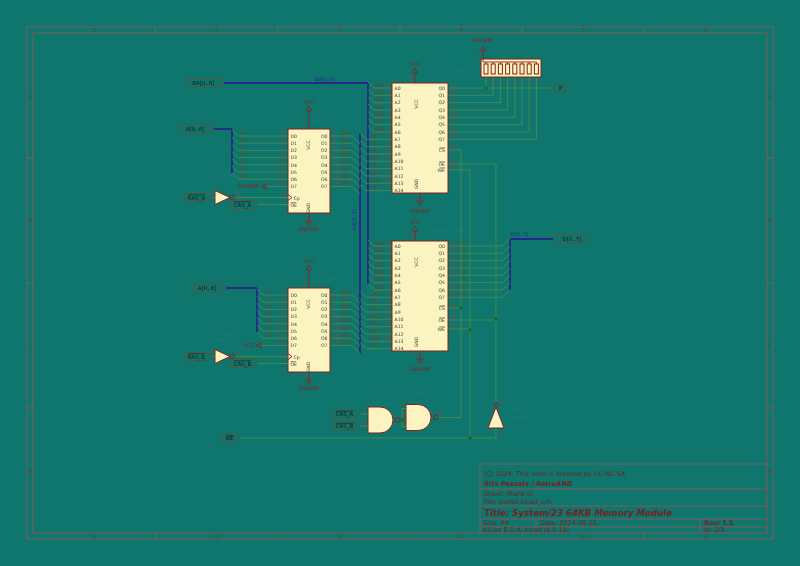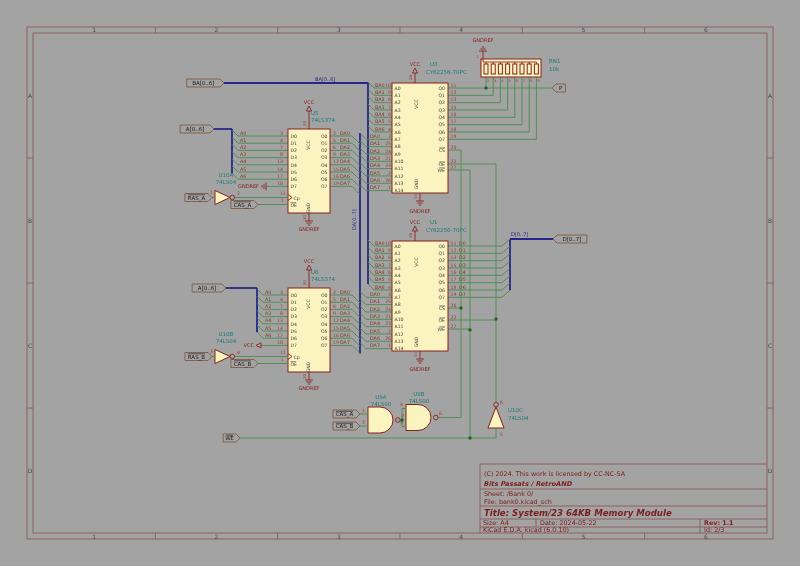--- a/index.html
+++ b/index.html
@@ -1,16 +1,16 @@
 <!DOCTYPE html>
 <html><head>
 <meta charset="utf-8">
 <style>
   html,body{margin:0;padding:0;background:#e8e6dd;}
-  #page{width:800px;height:566px;position:relative;background:#a3a3a3;overflow:hidden;}
+  #page{width:800px;height:566px;position:relative;background:#0f766e;overflow:hidden;}
   svg{display:block;}
   text{font-family:"DejaVu Sans",sans-serif;}
   .w{stroke:#4a8c4a;stroke-width:.9;fill:none}
   .be{stroke:#4a8c4a;stroke-width:.9;fill:none}
   .bus{stroke:#26268c;stroke-width:1.8;fill:none}
   .body{stroke:#83201a;stroke-width:1;fill:#fbf4c0}
   .sym{stroke:#8a2121;stroke-width:.9;fill:none}
   .pn{fill:#a33a3a;font-size:4.6px}
   .tiny{fill:#a33a3a;font-size:3.8px}
   .pname{fill:#3d3d3d;font-size:4.6px}

